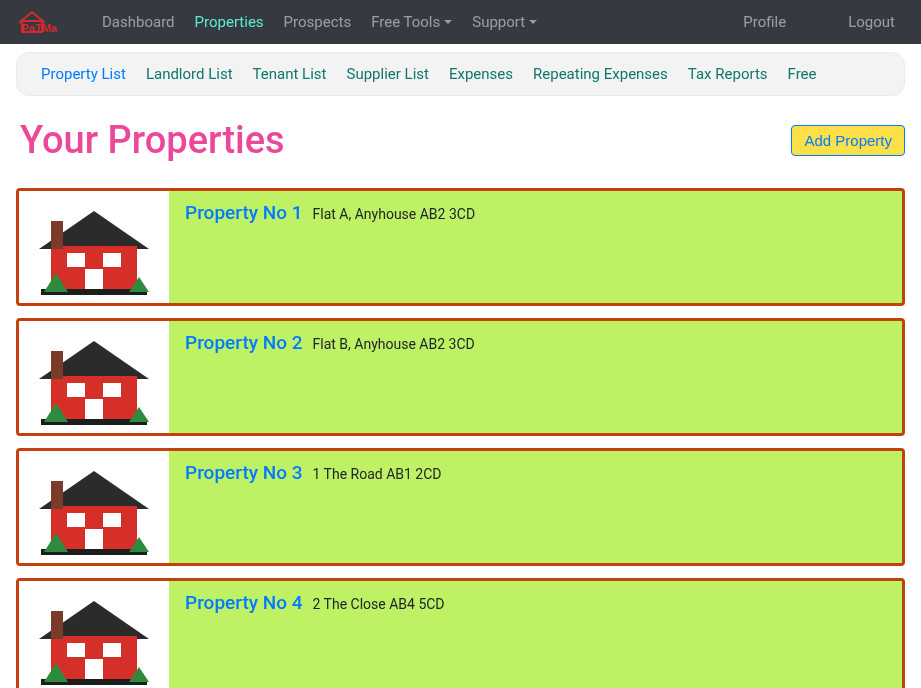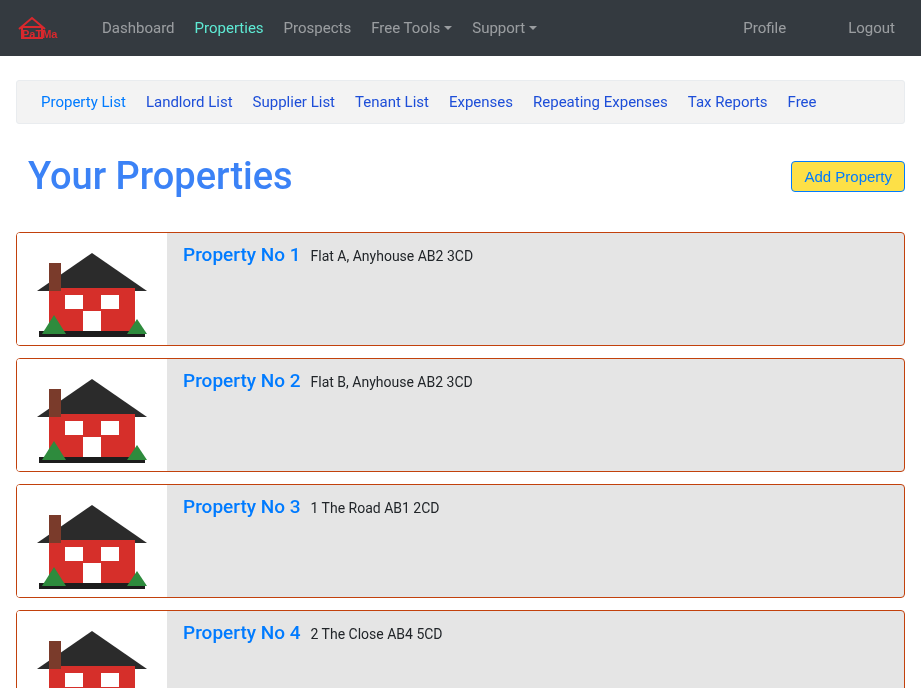--- a/index.html
+++ b/index.html
@@ -8,21 +8,21 @@
     font-family: -apple-system, BlinkMacSystemFont, "Segoe UI", Roboto, "Helvetica Neue", Arial, sans-serif;
     background: #fff;
     color: #212529;
     font-size: 16px;
   }
   .topnav {
     background: #343a40;
     display: flex;
     align-items: center;
     padding: 0 16px;
-    height: 56px;
+    height: 44px;
   }
   .logo {
     display: flex;
     align-items: center;
     margin-right: 20px;
   }
   .logo svg { display: block; }
   .nav-left { display: flex; align-items: center; flex: 1; }
   .nav-right { display: flex; align-items: center; gap: 42px; }
   .nav-link {
@@ -44,62 +44,62 @@
     border-right: 4px solid transparent;
     border-top: 4px solid currentColor;
     vertical-align: middle;
   }
   .container {
     padding: 0 16px;
   }
   .subnav {
     background: #f3f3f3;
     border: 1px solid #e9ecef;
-    border-radius: 3px;
-    margin-top: 24px;
+    border-radius: 13px;
+    margin-top: 8px;
     padding: 0 16px;
   }
   .subnav-inner { display: flex; flex-wrap: wrap; }
   .subnav-link {
-    color: #1d4ed8;
+    color: #0f766e;
     text-decoration: none;
     padding: 12px 8px;
     margin-right: 4px;
     font-size: 15px;
     cursor: pointer;
   }
   .subnav-link.active { color: #007bff; }
   .page-header {
     display: flex;
     justify-content: space-between;
     align-items: center;
     margin: 18px 0 22px 0;
   }
   .page-title {
     font-size: 38px;
     font-weight: 500;
-    margin: 12px;
-    color: #3b82f6;
+    margin: 4px;
+    color: #ec4899;
   }
   .btn-outline {
     border: 1px solid #007bff;
     color: #007bff;
     background: #fde047;
     padding: 6px 12px;
     border-radius: 4px;
     font-size: 15px;
     cursor: pointer;
   }
   .card {
-    border: 1px solid #c2410c;
+    border: 3px solid #c2410c;
     border-radius: 4px;
     margin-bottom: 12px;
     display: flex;
     overflow: hidden;
-    background: #e5e5e5;
+    background: #bef264;
     min-height: 112px;
   }
   .thumb {
     width: 150px;
     height: 112px;
     flex: 0 0 150px;
     background: #f5f5f5;
     display: block;
   }
   .card-body {
@@ -148,22 +148,22 @@
     <a class="nav-link">Logout</a>
   </div>
 </div>
 
 <div class="container">
 
   <div class="subnav">
     <div class="subnav-inner">
       <a class="subnav-link active">Property List</a>
       <a class="subnav-link">Landlord List</a>
+      <a class="subnav-link">Tenant List</a>
       <a class="subnav-link">Supplier List</a>
-      <a class="subnav-link">Tenant List</a>
       <a class="subnav-link">Expenses</a>
       <a class="subnav-link">Repeating Expenses</a>
       <a class="subnav-link">Tax Reports</a>
       <a class="subnav-link">Free</a>
     </div>
   </div>
 
   <div class="page-header">
     <h1 class="page-title">Your Properties</h1>
     <button class="btn-outline">Add Property</button>

